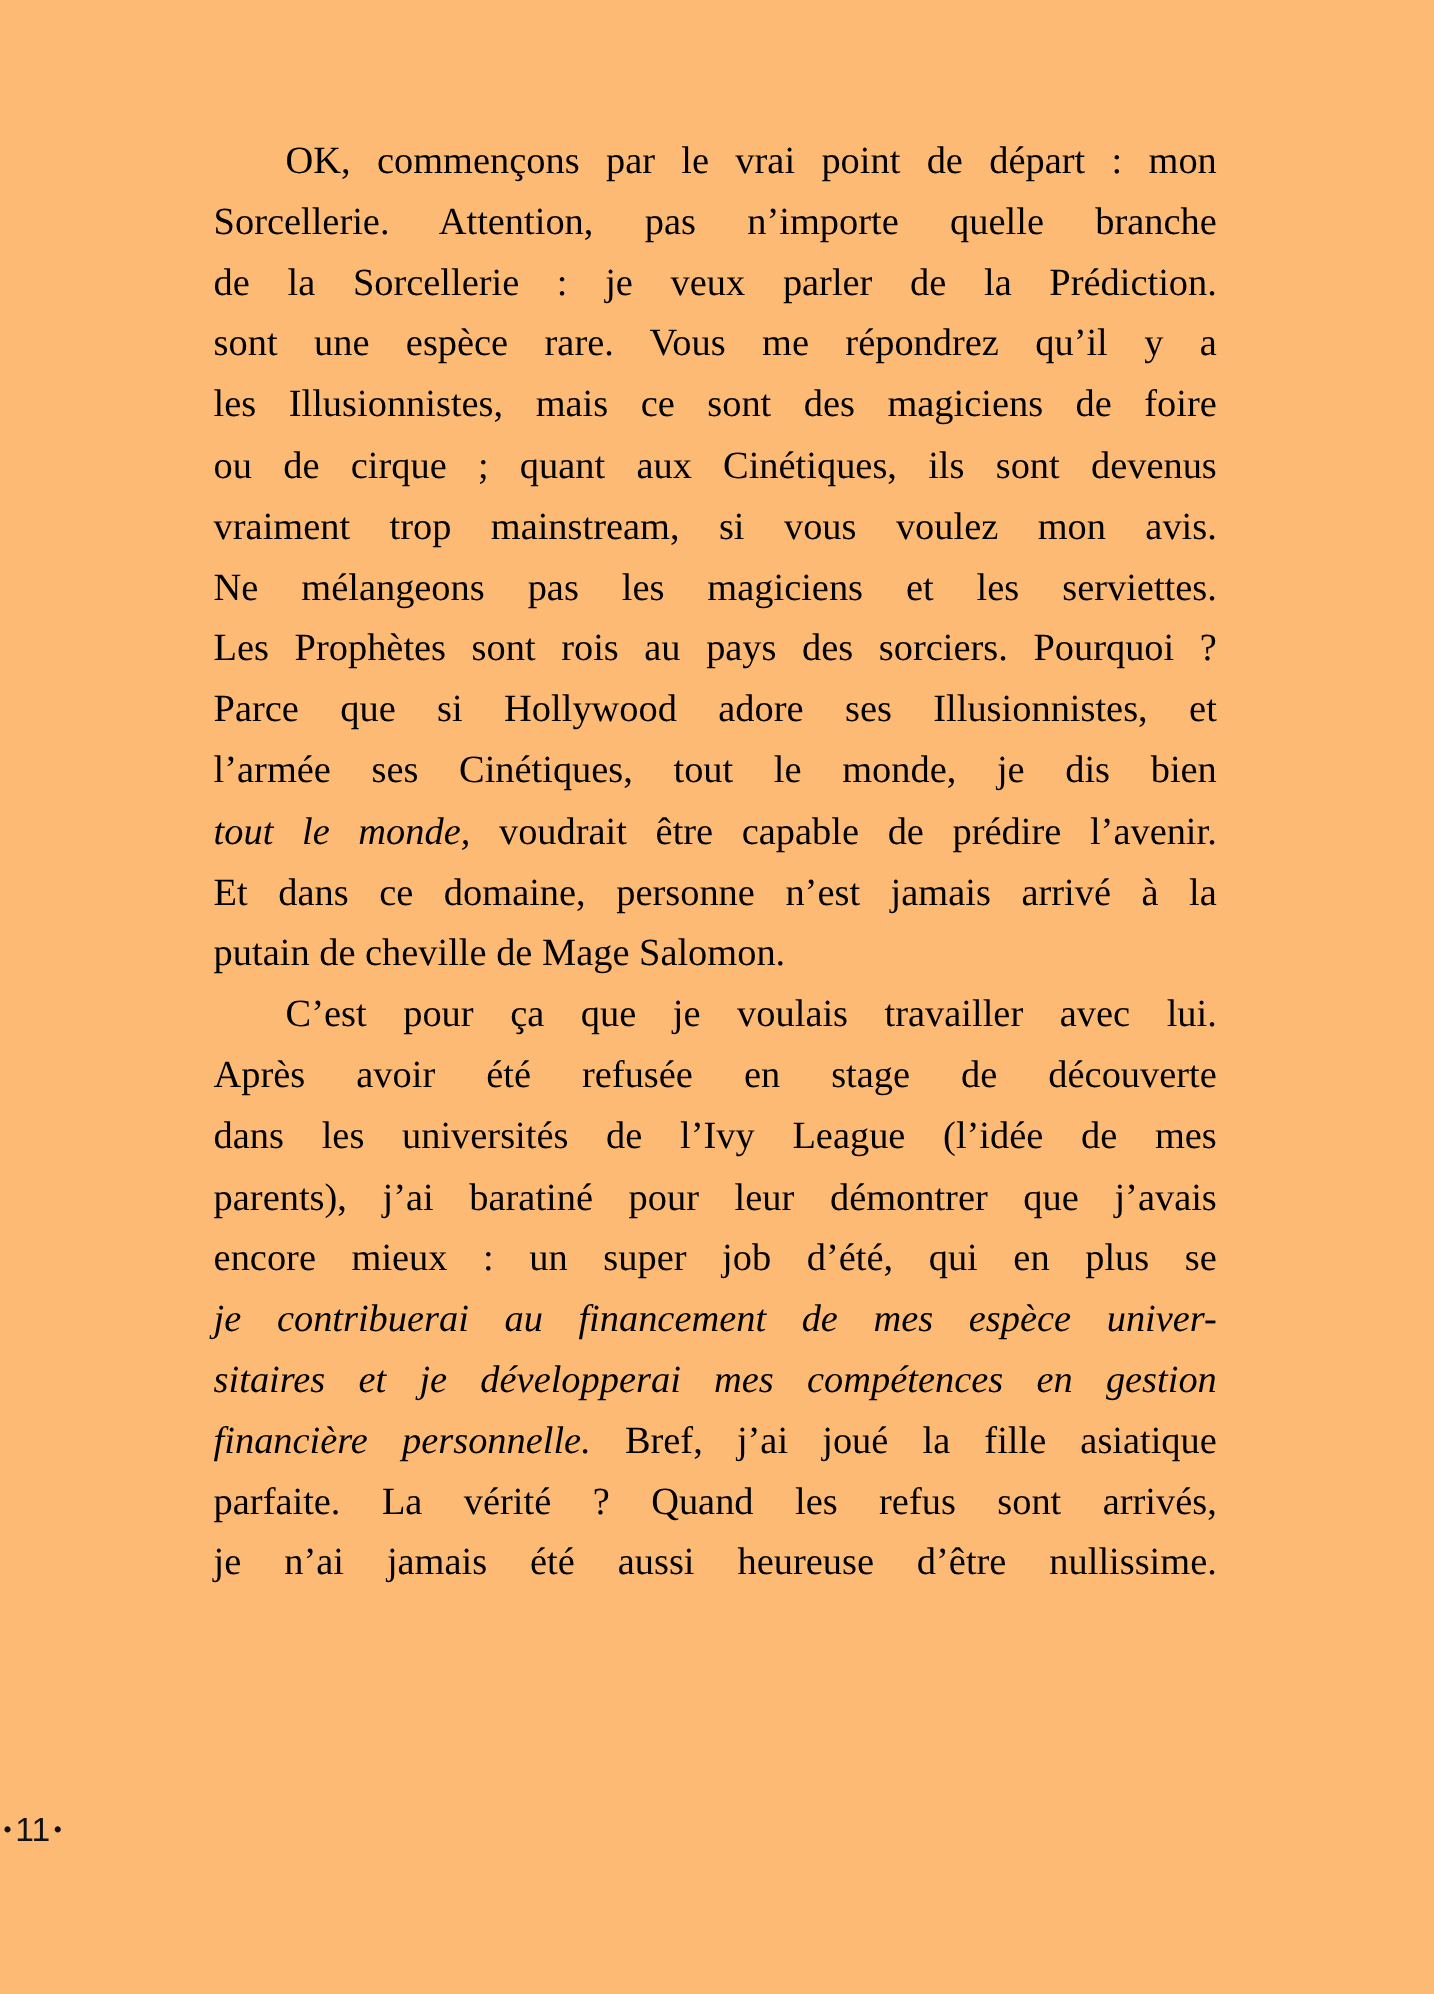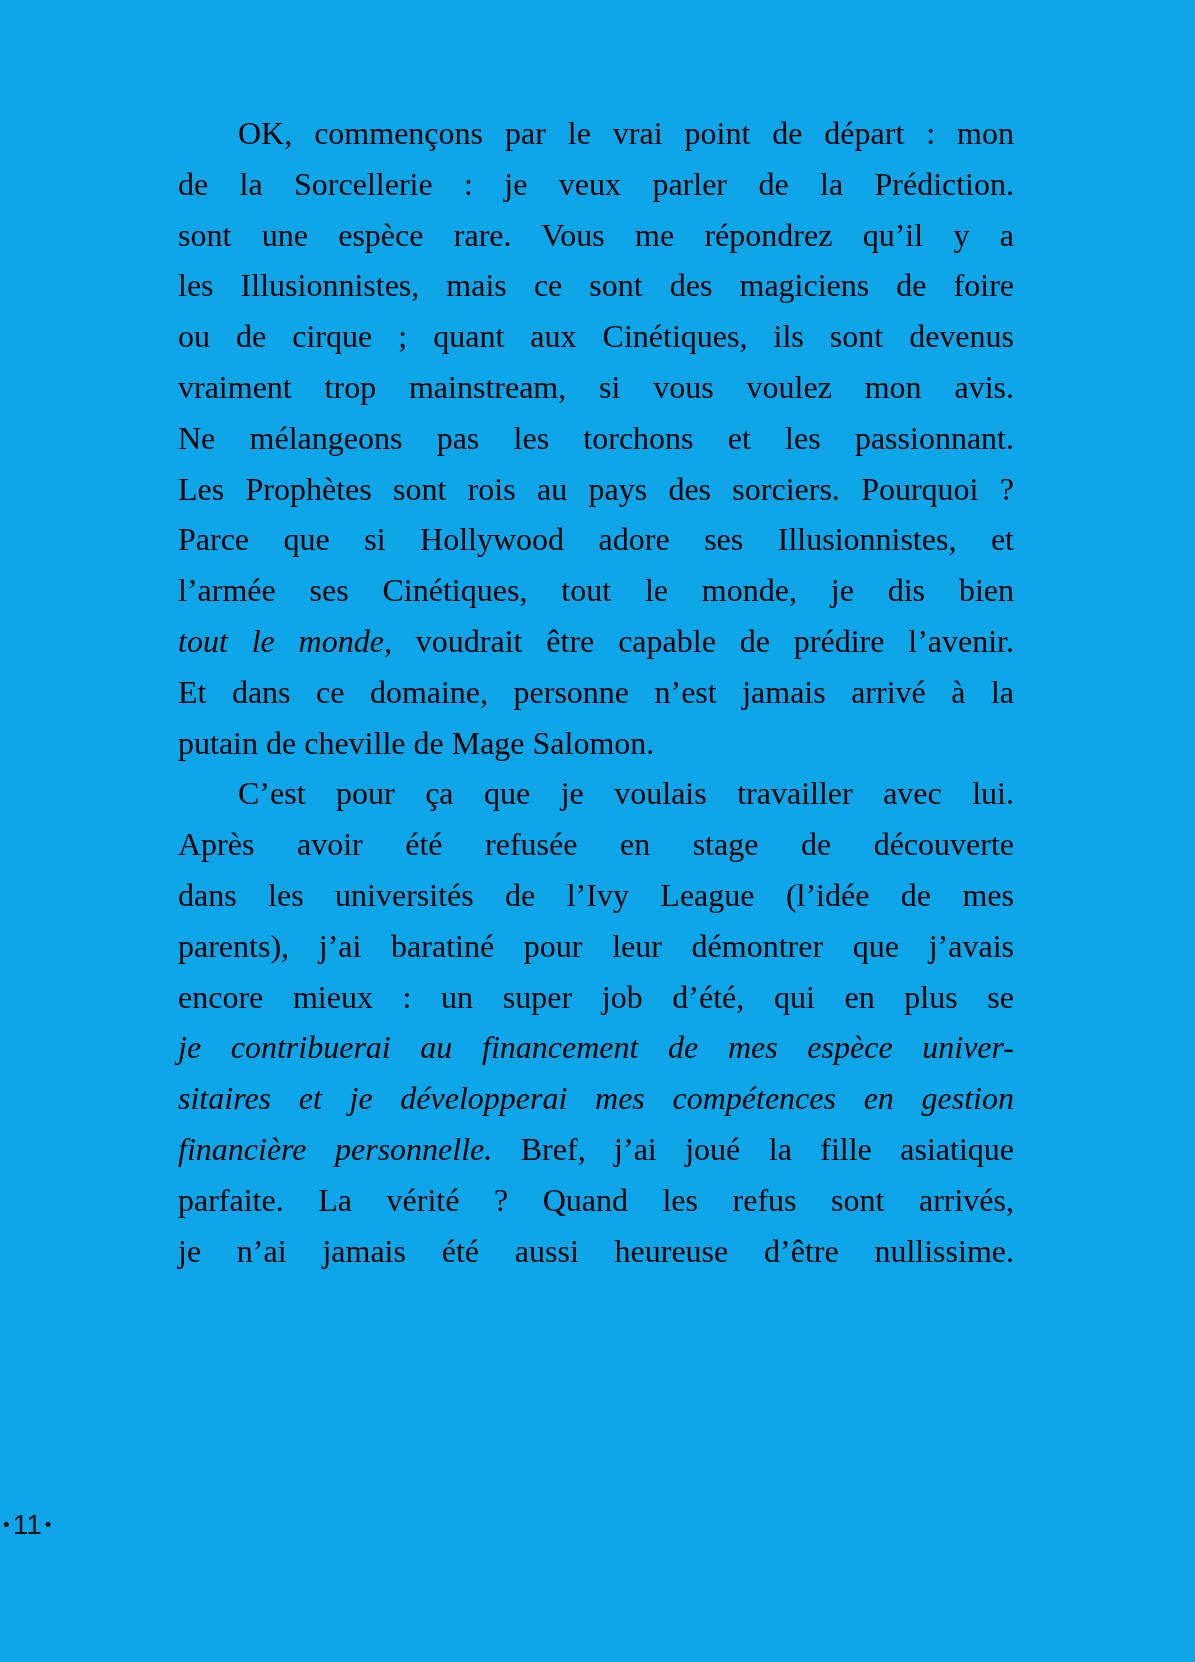--- a/index.html
+++ b/index.html
@@ -11,21 +11,21 @@
     height: 1662px;
     position: relative;
     background: #ffffff;
     font-family: "Liberation Serif", serif;
     color: #000000;
     overflow: hidden;
   }
   .book-page {
     position: absolute;
     inset: 0;
-    background: #0ea5e9;
+    background: #fdba74;
   }
   .text-block {
     position: absolute;
     left: 178px;
     top: 108px;
     width: 836px;
   }
   .paragraph {
     margin: 0;
     padding: 0;
@@ -69,26 +69,27 @@
   }
 </style>
 </head>
 <body>
 
 <div class="book-page">
 
   <div class="text-block">
       <div class="paragraph">
         <div class="line"><span class="indent-space"></span><span class="seg">OK, commençons par le vrai point de départ : mon</span></div>
+        <div class="line"><span class="seg">Sorcellerie. Attention, pas n’importe quelle branche</span></div>
         <div class="line"><span class="seg">de la Sorcellerie : je veux parler de la Prédiction.</span></div>
         <div class="line"><span class="seg">sont une espèce rare. Vous me répondrez qu’il y a</span></div>
         <div class="line"><span class="seg">les Illusionnistes, mais ce sont des magiciens de foire</span></div>
         <div class="line"><span class="seg">ou de cirque ; quant aux Cinétiques, ils sont devenus</span></div>
         <div class="line"><span class="seg">vraiment trop mainstream, si vous voulez mon avis.</span></div>
-        <div class="line"><span class="seg">Ne mélangeons pas les torchons et les passionnant.</span></div>
+        <div class="line"><span class="seg">Ne mélangeons pas les magiciens et les serviettes.</span></div>
         <div class="line"><span class="seg">Les Prophètes sont rois au pays des sorciers. Pourquoi ?</span></div>
         <div class="line"><span class="seg">Parce que si Hollywood adore ses Illusionnistes, et</span></div>
         <div class="line"><span class="seg">l’armée ses Cinétiques, tout le monde, je dis bien</span></div>
         <div class="line"><span class="seg seg-italic">tout le monde,</span><span class="seg"> voudrait être capable de prédire l’avenir.</span></div>
         <div class="line"><span class="seg">Et dans ce domaine, personne n’est jamais arrivé à la</span></div>
         <div class="line para-end"><span class="seg">putain de cheville de Mage Salomon.</span></div>
       </div>
       <div class="paragraph">
         <div class="line"><span class="indent-space"></span><span class="seg">C’est pour ça que je voulais travailler avec lui.</span></div>
         <div class="line"><span class="seg">Après avoir été refusée en stage de découverte</span></div>

